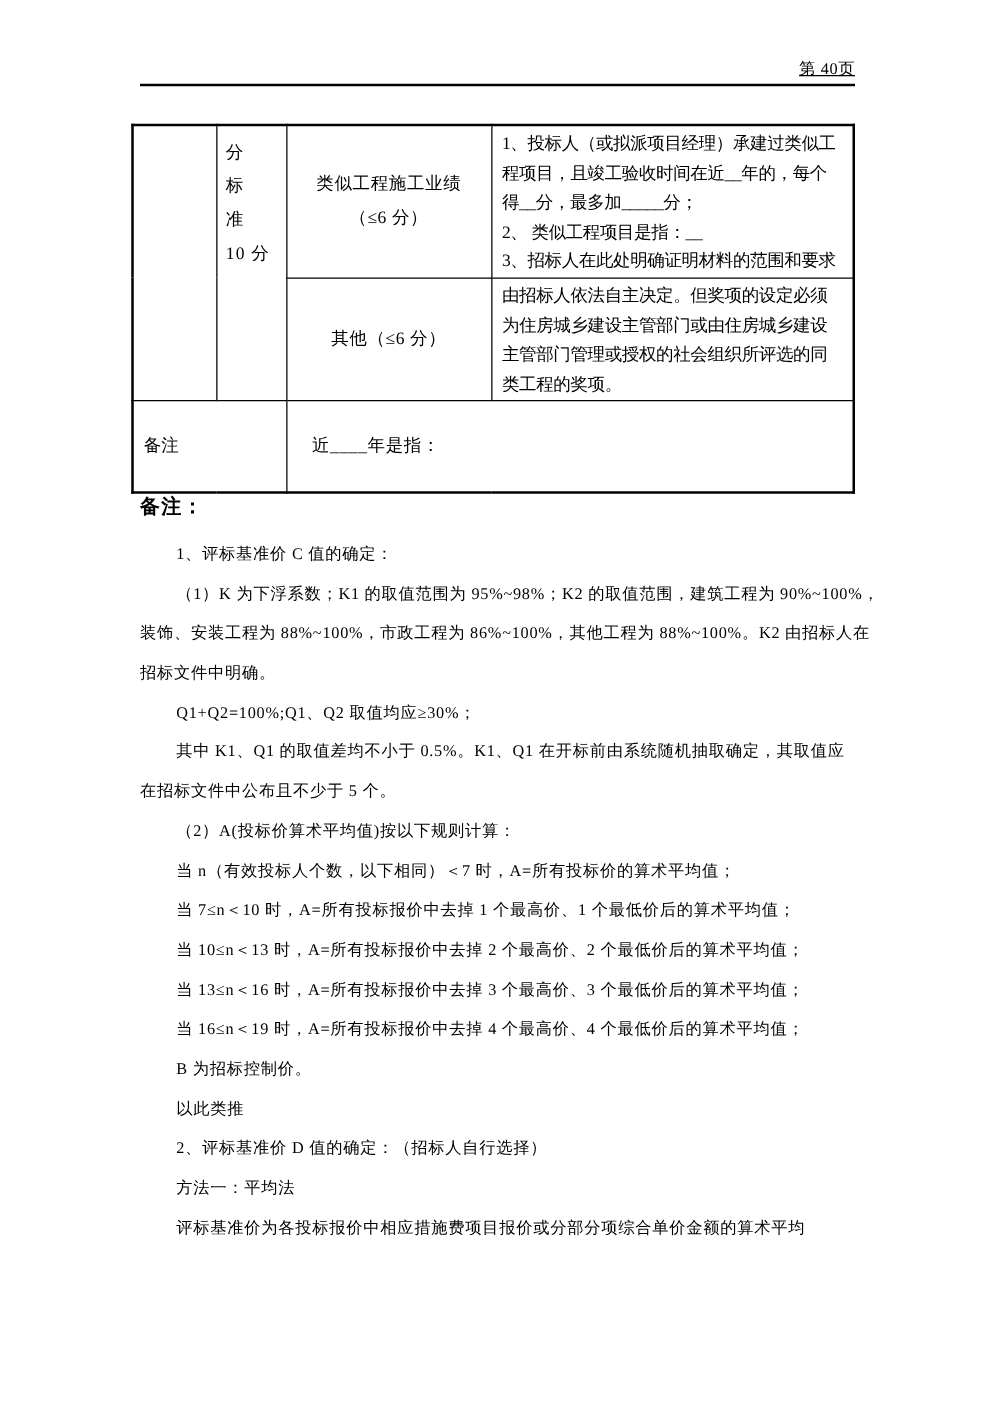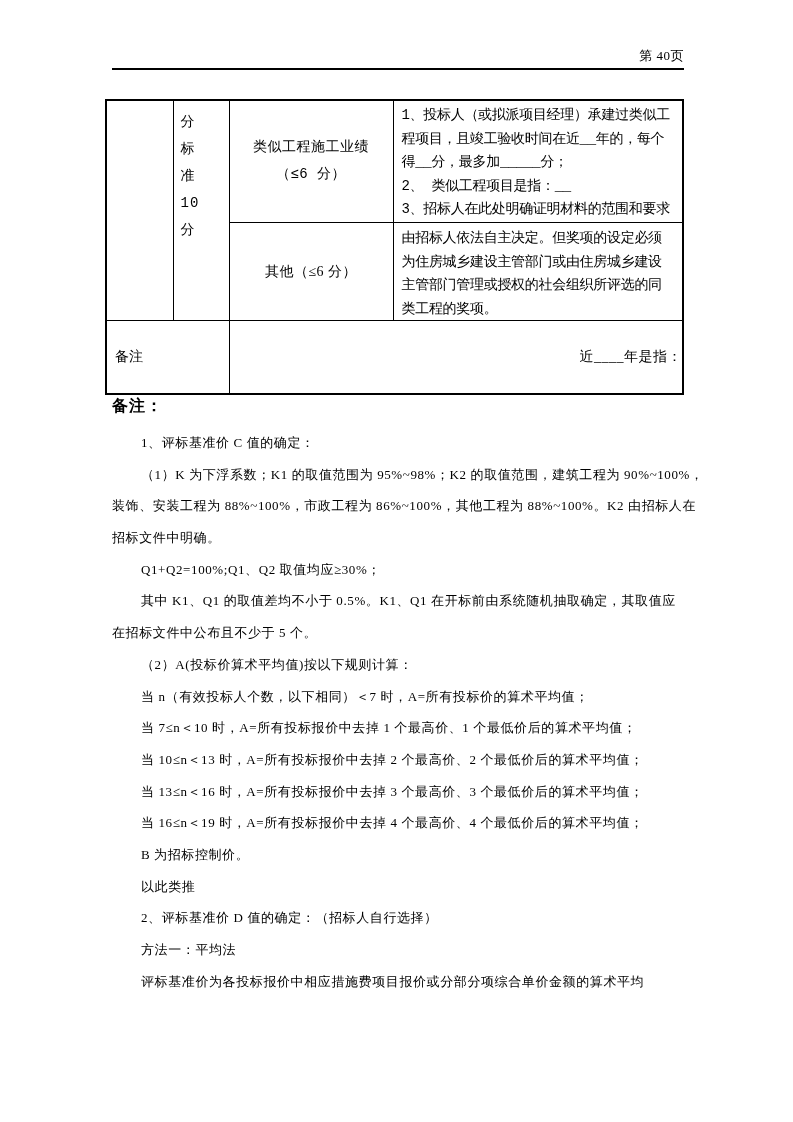--- a/index.html
+++ b/index.html
@@ -16,20 +16,21 @@
   .header {
     position: absolute;
     left: 112px; top: 46px;
     width: 572px;
     border-bottom: 2px solid #000;
     text-align: right;
     padding-bottom: 3px;
   }
   .page-num {
     font-size: 13px;
+    text-decoration: underline;
     letter-spacing: 0.5px;
   }
 
   
   table.score-table {
     position: absolute;
     left: 105px; top: 99px;
     width: 577px;
     border-collapse: collapse;
     table-layout: fixed;
@@ -59,33 +60,32 @@
   }
   td.cell-detail {
     vertical-align: top;
     padding: 3px 6px 0 8px;
   }
   td.cell-detail .tline {
     line-height: 23.6px;
     white-space: nowrap;
     letter-spacing: -0.3px;
   }
-  tr.r1 { height: 119px; font-family: Liberation Mono, monospace; }
+  tr.r1 { height: 119px; }
   tr.r2 { height: 96px; }
   tr.r3 { height: 73px; }
   td.cell-note-label {
     vertical-align: middle;
     padding-left: 8px;
     margin-left: 32px;
   }
   td.cell-note-value {
     vertical-align: middle;
-    padding-left: 10px;
+    padding-left: 20px;
     letter-spacing: 0.5px;
-    text-align: right;
   }
 
   
   .remarks {
     position: absolute;
     left: 112px; top: 394px;
     width: 580px;
   }
   .rhead {
     font-weight: bold;

